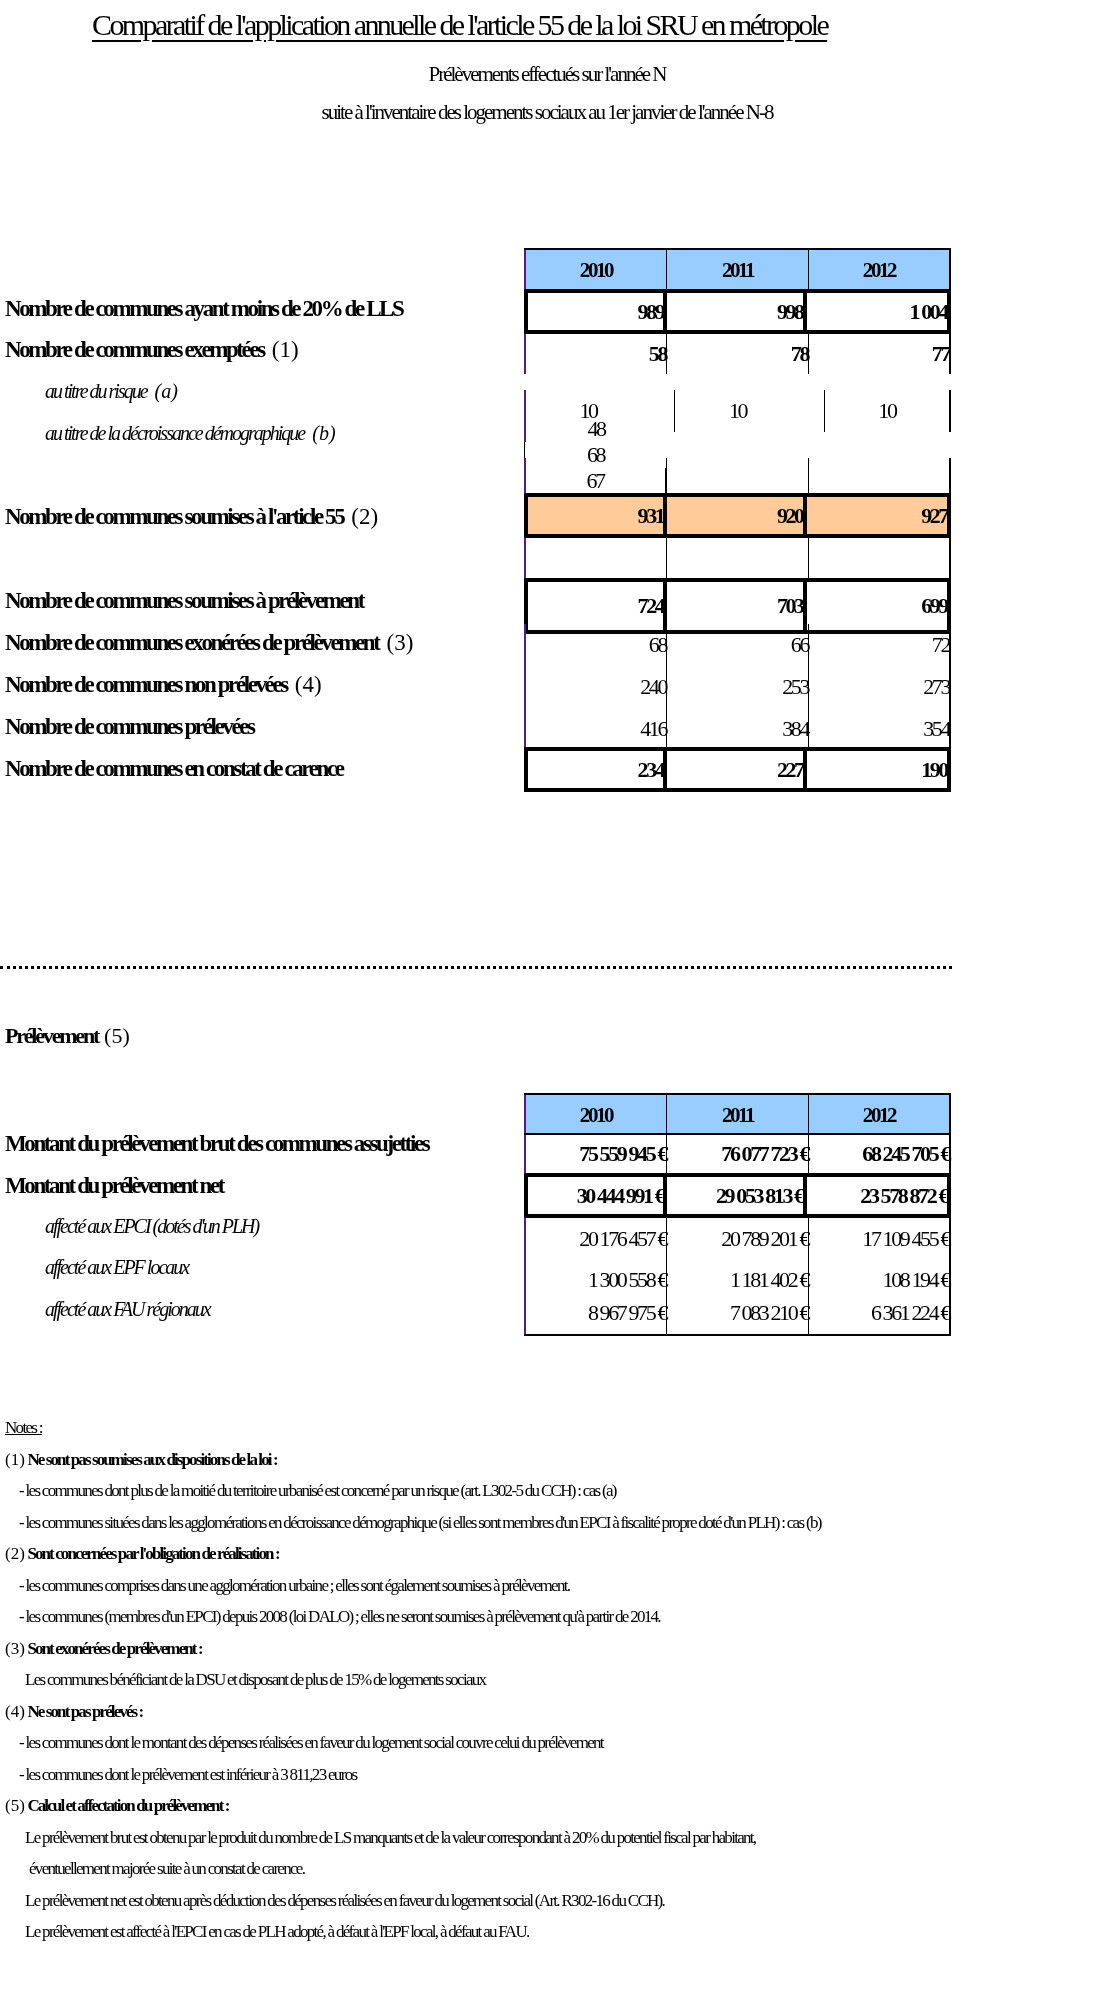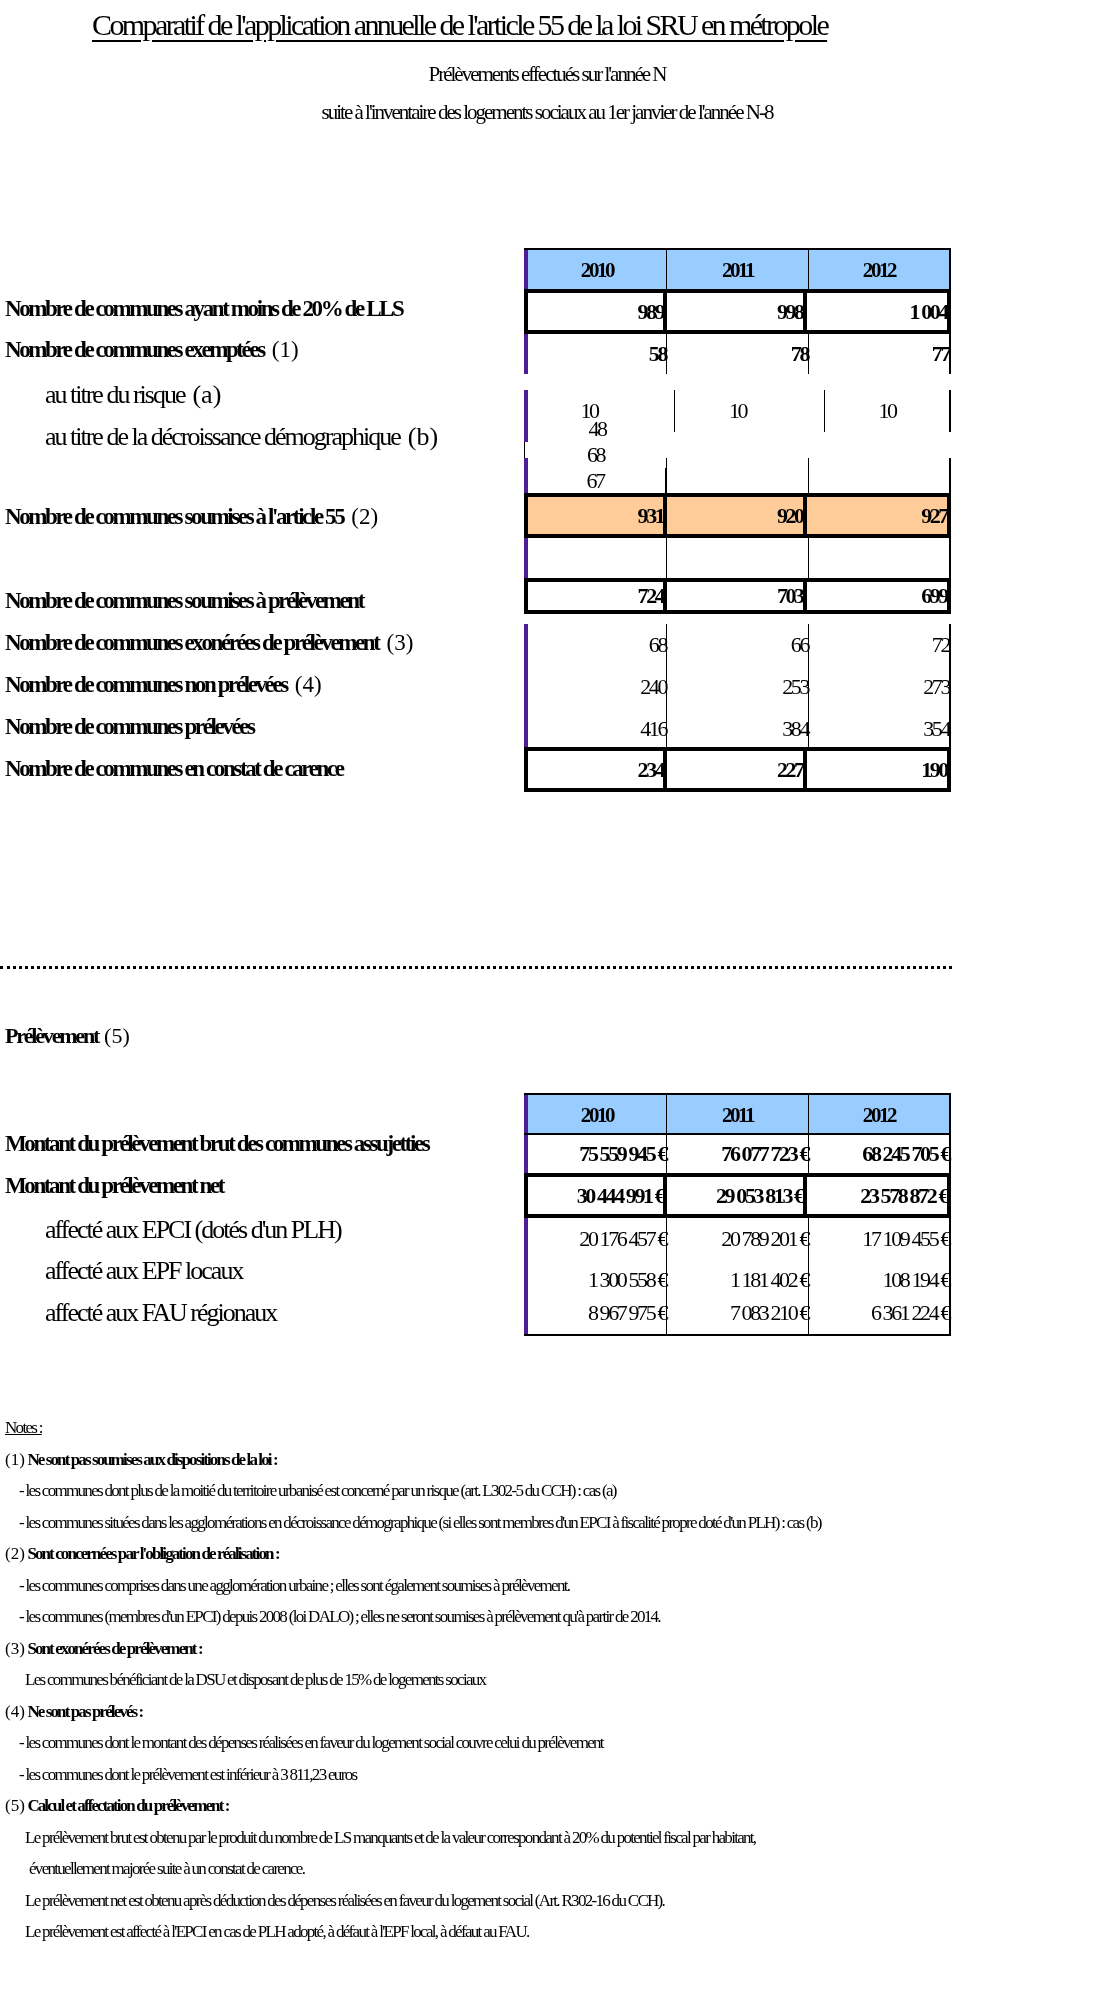--- a/index.html
+++ b/index.html
@@ -13,32 +13,32 @@
     text-decoration-thickness: 2px; text-underline-offset: 5px; white-space: nowrap;
   }
   .subtitle {
     position: absolute; left: 0; width: 1094px; text-align: center;
     font-size: 21px; letter-spacing: -2px; white-space: nowrap;
   }
   .row-label {
     position: absolute; left: 5px; font-size: 23px; letter-spacing: -2.3px; white-space: nowrap;
   }
   .row-label.bold { font-weight: bold; letter-spacing: -2.4px; }
-  .row-label.sub { left: 45px; font-size: 26px; letter-spacing: -2px; }
+  .row-label.sub { left: 45px; font-size: 20px; letter-spacing: -2px; font-style: italic; }
   .row-label .note { font-weight: normal; letter-spacing: 0; margin-left: 8px; }
 
   .grid { position: absolute; left: 524px; width: 427px; }
   .grid-row { position: absolute; left: 0; width: 427px; height: 41px; display: flex; }
   .cell {
     box-sizing: border-box; height: 100%; display: flex; align-items: center;
     justify-content: flex-end; padding-right: 0px; font-size: 22px; letter-spacing: -2.4px;
     border-left: 1px solid #000;
   }
   .cell:last-child { border-right: 2px solid #000; }
-  .cell.c1 { width: 142px; border-left: 4px solid #4c1d95; }
+  .cell.c1 { width: 142px; border-left: 2px solid #4c1d95; }
   .cell.c2 { width: 142px; }
   .cell.c3 { width: 143px; }
   .cell.center { justify-content: center; }
   .cell.bold { font-weight: bold; }
   .hdr .cell { background: #99ccff; justify-content: center; font-weight: bold; font-size: 21px; }
   .hdr { border-top: 2px solid #000; box-sizing: border-box; }
   .boxed { border: 4px solid #000; box-sizing: border-box; }
   .boxed .cell { border-left: none; border-right: 4px solid #000; }
   .boxed .cell:last-child { border-right: none; }
   .boxed .cell.c1 { border-left: none; }
@@ -114,21 +114,21 @@
   <div class="grid-row boxed orange" style="top:245px; height:45px;">
     <div class="cell c1 bold">931</div>
     <div class="cell c2 bold">920</div>
     <div class="cell c3 bold">927</div>
   </div>
   <div class="grid-row" style="top:290px; height:40px;">
     <div class="cell c1"></div>
       <div class="cell c2"></div>
       <div class="cell c3"></div>
   </div>
-  <div class="grid-row boxed" style="top:330px; height:36px;">
+  <div class="grid-row boxed" style="top:330px; height:56px;">
     <div class="cell c1 bold">724</div>
     <div class="cell c2 bold">703</div>
     <div class="cell c3 bold">699</div>
   </div>
   <div class="grid-row" style="top:376px; height:42px;">
     <div class="cell c1">68</div>
     <div class="cell c2">66</div>
     <div class="cell c3">72</div>
   </div>
   <div class="grid-row" style="top:418px; height:42px;">

